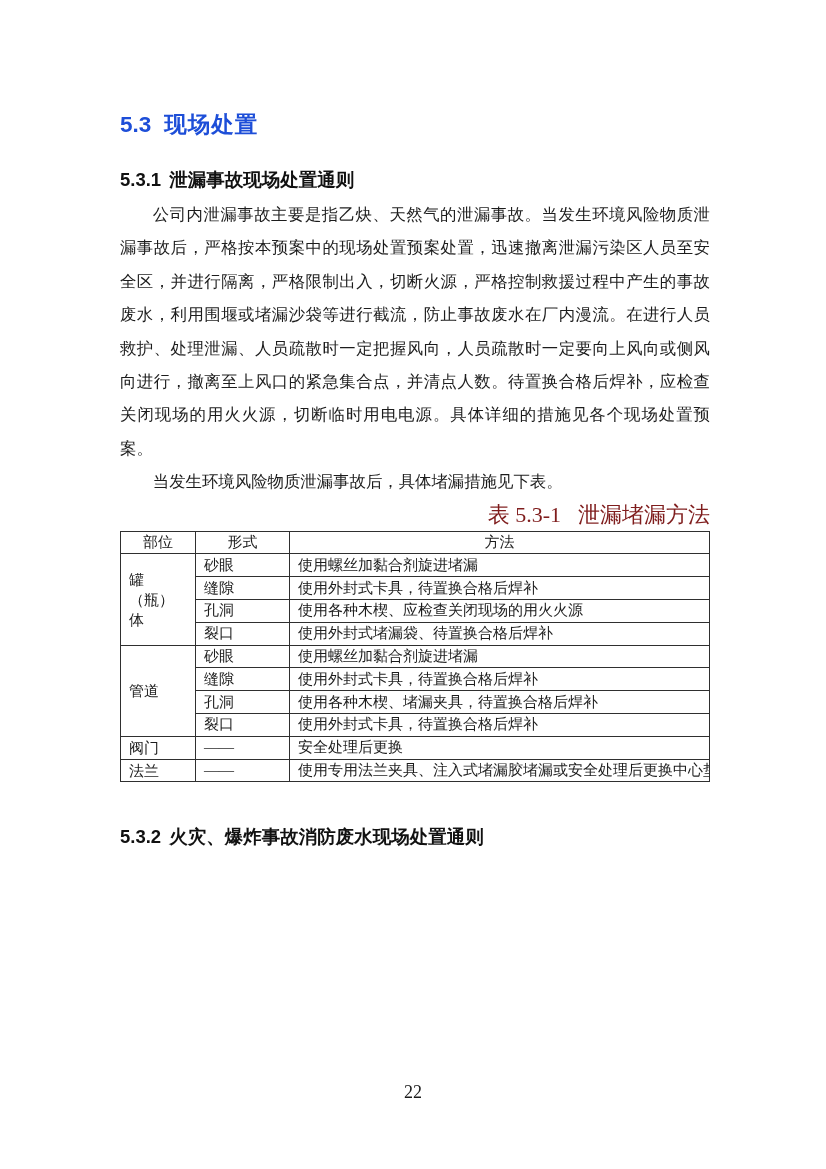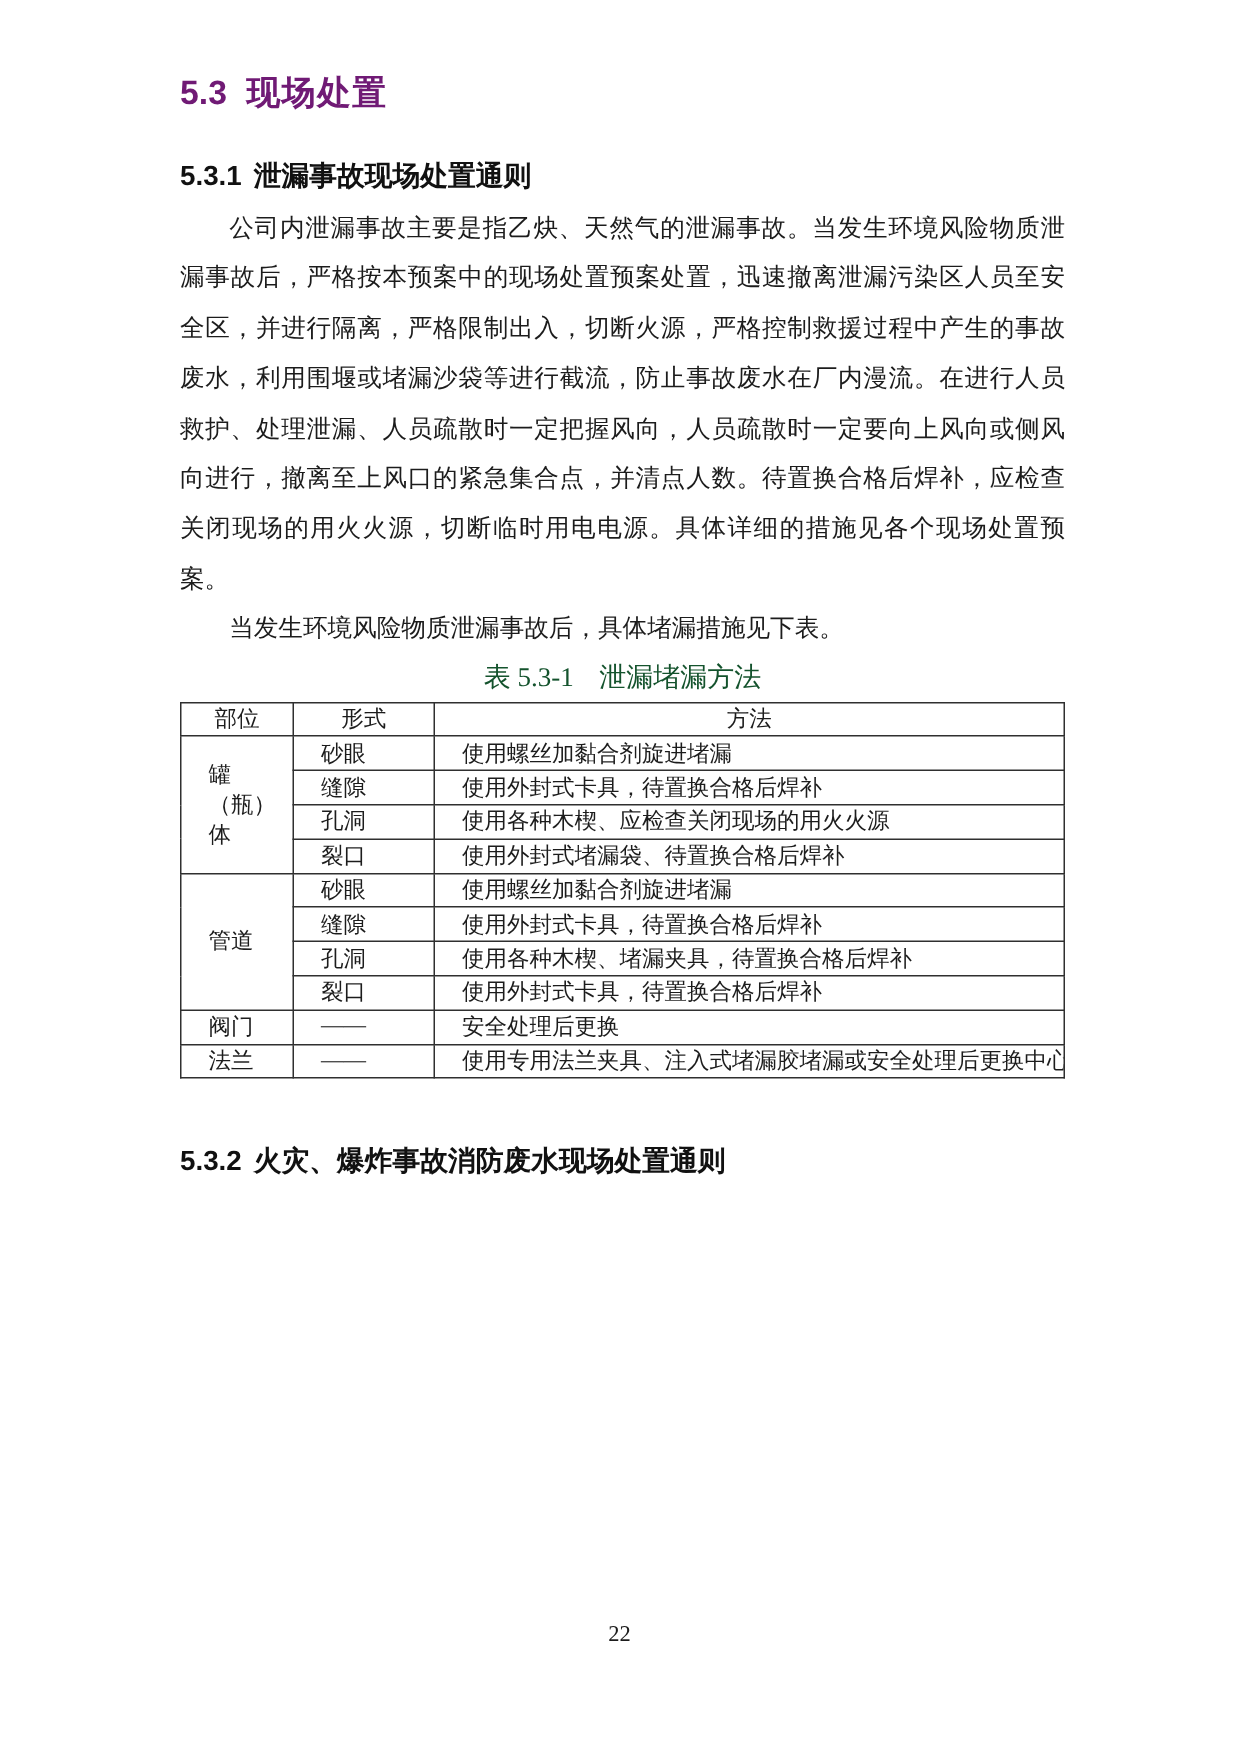--- a/index.html
+++ b/index.html
@@ -22,26 +22,26 @@
 
   .content {
     position: absolute;
     left: 120px;
     top: 0;
     width: 590px;
   }
 
   h1.sec-title {
     margin: 0;
-    padding-top: 47px;
+    padding-top: 110px;
     font-family: "Liberation Sans", "DejaVu Sans", sans-serif;
     font-size: 22.5px;
     line-height: 30px;
     font-weight: bold;
-    color: #701a75;
+    color: #1d4ed8;
     letter-spacing: 1px;
   }
   h1.sec-title .num { letter-spacing: 0; margin-right: 13px; }
 
   h2.sub-title {
     margin: 0;
     margin-top: 27px;
     font-family: "Liberation Sans", "DejaVu Sans", sans-serif;
     font-size: 18.5px;
     line-height: 26px;
@@ -58,58 +58,58 @@
     text-align: justify;
     text-justify: inter-character;
     color: #1c1c1c;
   }
   p.indent { text-indent: 2em; }
   p.first-para { margin-top: 5px; }
   p.after-heading { margin-top: 11px; }
 
   .tbl-caption {
     margin-top: 3px;
-    text-align: center;
-    font-size: 18px;
+    text-align: right;
+    font-size: 22px;
     line-height: 25px;
-    color: #14532d;
+    color: #7f1d1d;
     white-space: nowrap;
   }
   .tbl-caption .cap-label { margin-right: 17px; }
 
   table.leak-table {
     margin-top: 4px;
     width: 590px;
     border-collapse: collapse;
     table-layout: fixed;
     font-size: 15px;
     color: #1c1c1c;
     border: 1.5px solid #2f2f2f;
   }
   table.leak-table col.c1 { width: 75px; }
   table.leak-table col.c2 { width: 94px; }
   table.leak-table th,
   table.leak-table td {
     border: 1px solid #2f2f2f;
     vertical-align: middle;
     height: 22.8px;
-    padding: 0 18px;
+    padding: 0 8px;
     font-weight: normal;
     overflow: hidden;
   }
   table.leak-table td.part { line-height: 20px; }
   table.leak-table td.oneline { white-space: nowrap; }
 
   .page-number {
     position: absolute;
     left: 0;
     top: 1082px;
     width: 100%;
     text-align: center;
-    font-size: 15px;
+    font-size: 18px;
     color: #1c1c1c;
   }
 </style>
 </head>
 <body>
 
 <div class="page">
   <div class="content">
 
     <h1 class="sec-title">

